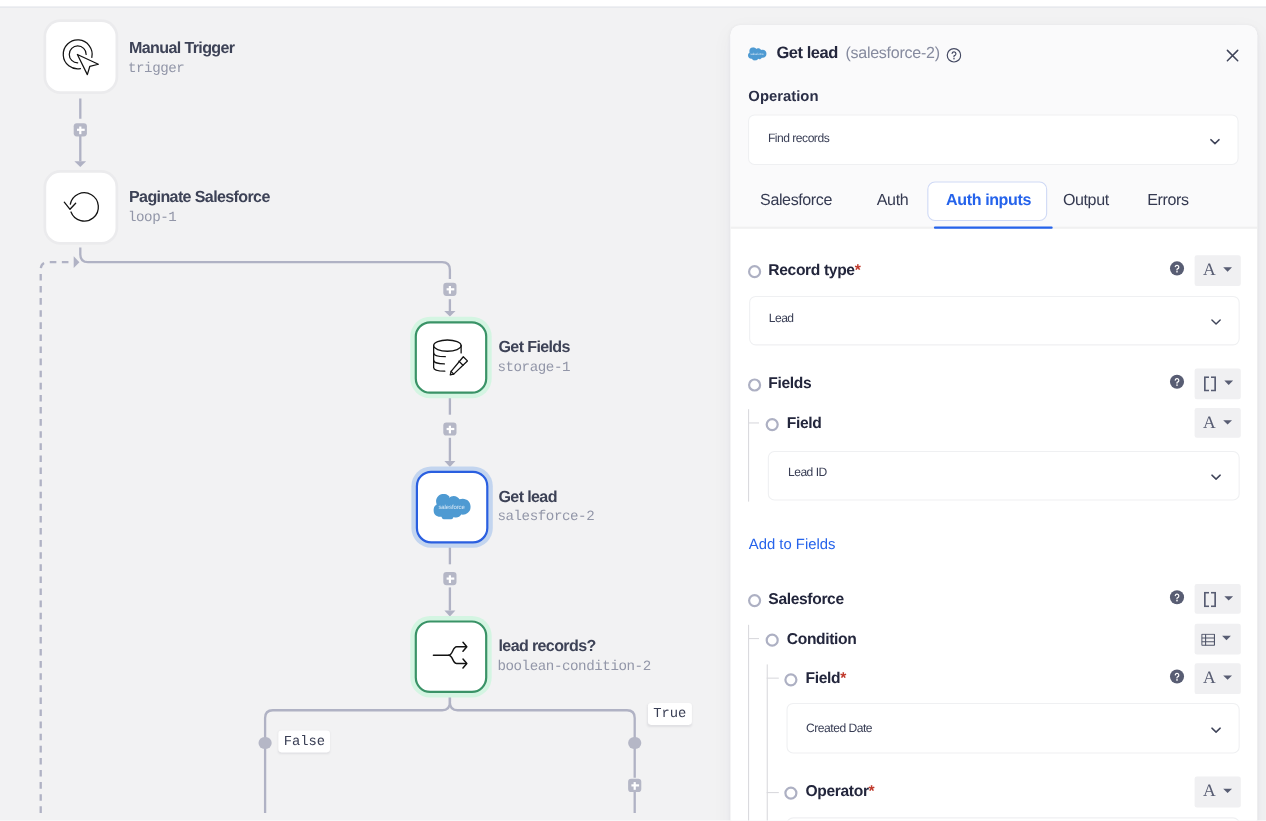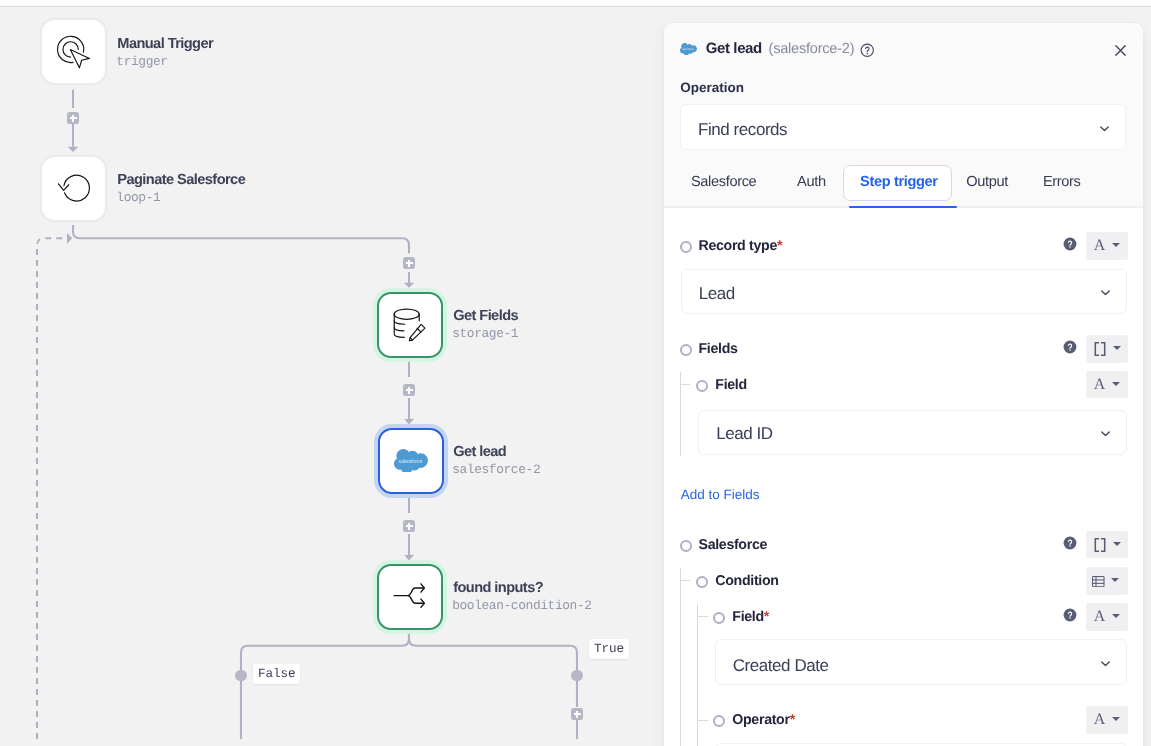--- a/index.html
+++ b/index.html
@@ -46,21 +46,21 @@
   .panel-band{position:absolute;left:0;top:0;width:479px;height:183.3px;background:#fafafb;}
   .panel-icon{position:absolute;left:15.6px;top:20.2px;width:17px;height:11.6px;}
   .panel-title{position:absolute;left:41.5px;top:17.4px;font-size:15px;font-weight:bold;color:#23263c;letter-spacing:-0.4px;}
   .panel-id{position:absolute;left:104.3px;top:17.6px;font-size:14.6px;color:#868b9f;letter-spacing:-0.25px;}
   .panel-help{position:absolute;left:195.3px;top:20.4px;width:14.5px;height:14.5px;}
   .panel-close{position:absolute;left:449.1px;top:19.5px;width:15px;height:15px;cursor:pointer;}
 
   .section-label{position:absolute;font-size:13.5px;font-weight:bold;color:#2b2f47;}
   .select{position:absolute;box-sizing:border-box;background:#fff;border:1px solid #eff0f2;
           border-radius:6px;height:37px;}
-  .select .val{position:absolute;left:17.1px;top:9px;font-size:17px;color:#393e55;letter-spacing:-0.45px;}
+  .select .val{position:absolute;left:17.1px;top:9px;font-size:11px;color:#393e55;letter-spacing:-0.45px;}
   .select .chev{position:absolute;right:12px;top:12px;width:13px;height:13px;}
   .tab{position:absolute;font-size:14.6px;color:#353a51;white-space:nowrap;letter-spacing:-0.36px;}
   .tab.active{color:#2563eb;font-weight:bold;}
   .tab-box{position:absolute;border:1px solid #cfd9f5;border-radius:7px;background:#fff;}
   .tab-underline{position:absolute;height:2.3px;background:#2563eb;border-radius:1px;}
   .tabs-rule{position:absolute;height:1.5px;background:#f0f0f1;}
 
   
   .row{position:absolute;}
   .radio{position:absolute;width:12.2px;height:12.2px;border-radius:50%;border:2.05px solid #adb0c3;box-sizing:border-box;}
@@ -185,21 +185,21 @@
         <svg width="66" height="66" viewBox="377 564 66 66">
           <g fill="none" stroke="#131313" stroke-width="1.45" stroke-linecap="round" stroke-linejoin="round">
             <path d="M393.0 595.5 L407.8 595.5 C411.8 595.5 411.5 587.4 415.5 587.4 L424.5 587.4"></path>
             <path d="M407.8 595.5 C411.8 595.5 411.5 603.6 415.5 603.6 L424.5 603.6"></path>
             <path d="M421.6 583.0 L425.3 587.4 L421.6 591.8"></path>
             <path d="M421.6 599.2 L425.3 603.6 L421.6 608.0"></path>
           </g>
         </svg>
       </div>
       <div class="node-label" style="left:453.2px;top:573.3px">
-        <div class="node-title">found inputs?</div>
+        <div class="node-title">lead records?</div>
         <div class="node-sub">boolean-condition-2</div>
       </div>
     </div>
 
     <div class="plus" style="left:66.9px;top:105.1px"></div>
     <div class="plus" style="left:403px;top:250px"></div>
     <div class="plus" style="left:403px;top:377px"></div>
     <div class="plus" style="left:403px;top:513px"></div>
     <div class="plus" style="left:571px;top:701px"></div>
 
@@ -233,21 +233,21 @@
       <div class="val" style="top:15px">Find records</div>
       <svg class="chev" style="right:13px;top:16px;width:15px;height:15px" viewBox="0 0 24 24">
         <path d="M6 9.5 L12 15.3 L18 9.5" fill="none" stroke="#3f4459" stroke-width="2.1" stroke-linecap="round" stroke-linejoin="round"></path>
       </svg>
     </div>
 
     <div class="tabs-rule" style="left:0;top:183.3px;width:479px"></div>
     <div class="tab-box" style="left:178.5px;top:142.1px;width:107.3px;height:34.4px"></div>
     <div class="tab" style="left:26.7px;top:150.8px">Salesforce</div>
     <div class="tab" style="left:132.8px;top:150.8px">Auth</div>
-    <div class="tab active" style="left:195.8px;top:150.8px">Step trigger</div>
+    <div class="tab active" style="left:195.8px;top:150.8px">Auth inputs</div>
     <div class="tab" style="left:302.0px;top:150.8px">Output</div>
     <div class="tab" style="left:378.7px;top:150.8px">Errors</div>
     <div class="tab-underline" style="left:184.5px;top:182.8px;width:108px"></div>
 
     <div class="form">
 
       <div class="row">
         <div class="radio" style="left:15.3px;top:217.7px"></div>
         <div class="f-label" style="left:34.2px;top:214.8px"><span>Record type</span><span class="req">*</span></div>
         <svg class="help-dot" style="left:398.8px;top:213.8px" viewBox="0 0 24 24">

